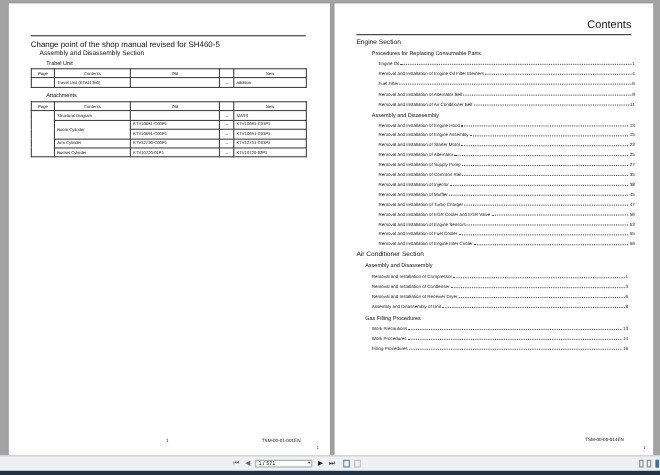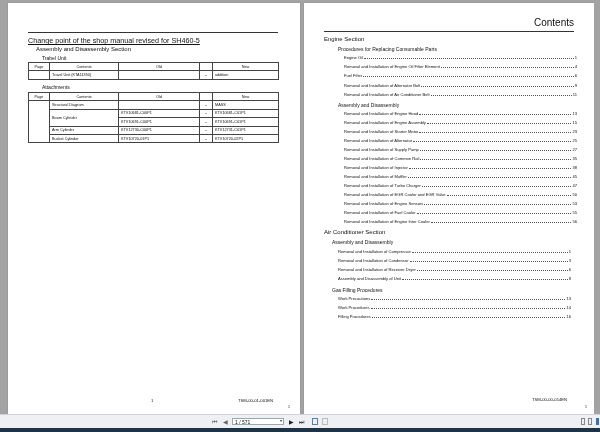--- a/index.html
+++ b/index.html
@@ -36,21 +36,21 @@
   .view-ic{position:absolute;top:3px;width:4px;height:7px;border:0.6px solid #888;box-sizing:border-box;}
   .scrollbar{position:absolute;left:594px;top:0;width:6px;height:414px;background:#a3a3a3;}
 </style>
 </head>
 <body>
 
 <div class="view">
 
   <div class="page left">
     <div class="hr" style="left:20px;top:29px;width:250px;"></div>
-    <div class="lp-title" style="left:20px;text-decoration:underline;">Change point of the shop manual revised for SH460-5</div>
+    <div class="lp-title" style="left:20px;">Change point of the shop manual revised for SH460-5</div>
     <div class="lp-sub" style="left:28px;">Assembly and Disassembly Section</div>
     <div class="lp-sub2" style="left:34px;">Trabel Unit</div>
 
     <table class="t" style="left:20px;top:59px;width:251px;">
       <tbody>
           <tr>
         <th style="width:16px">Page</th>
         <th style="width:64px">Contents</th>
         <th style="width:76px">Old</th>
         <th style="width:8px"></th>

